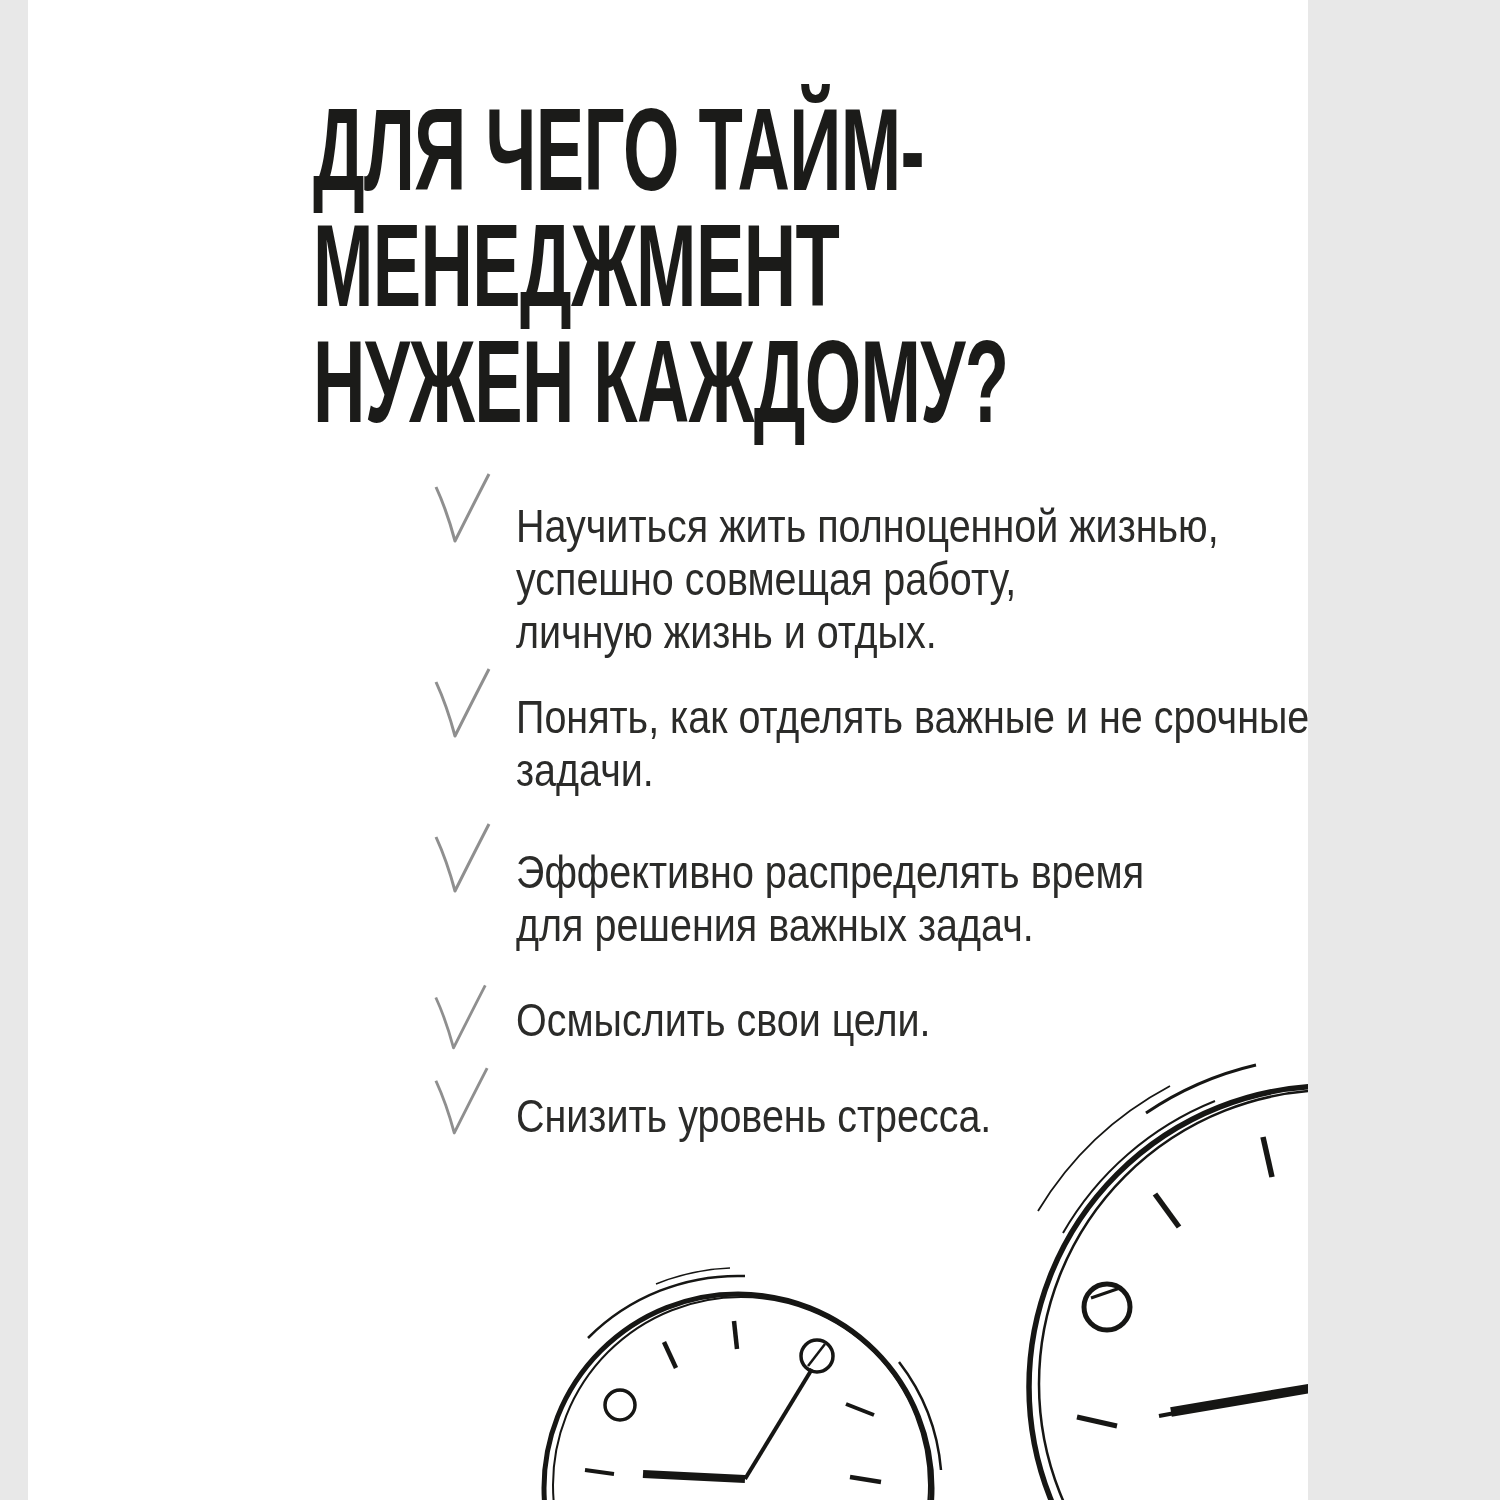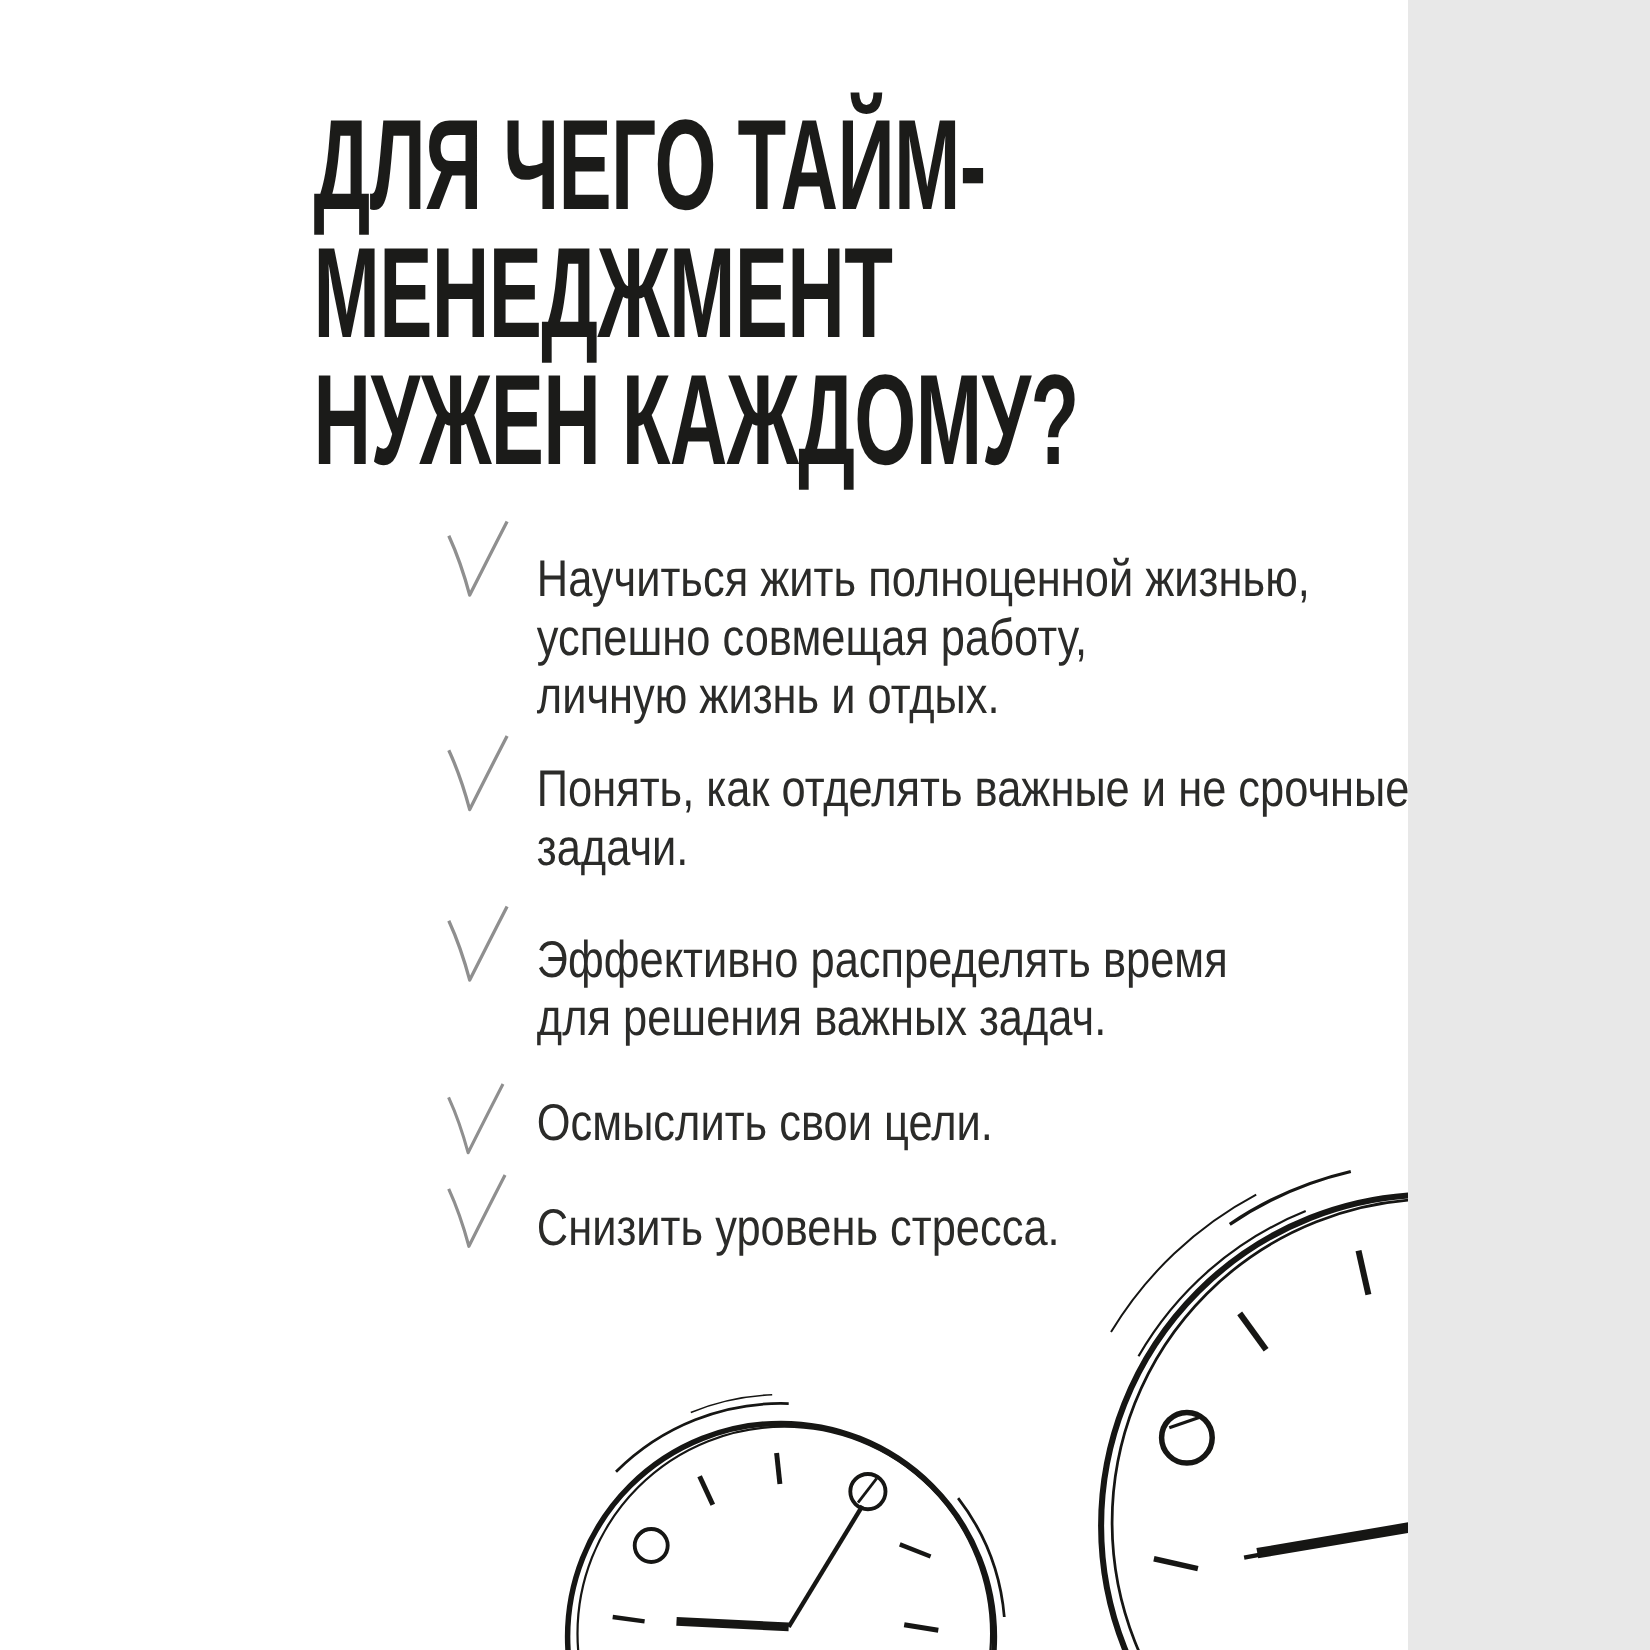--- a/index.html
+++ b/index.html
@@ -2,20 +2,21 @@
 <html><head>
 <meta charset="utf-8">
 <style>
   html,body{margin:0;padding:0;background:#e8e8e8;}
   #page{
     position:relative;
     width:1280px;height:1500px;
     background:var(--paper,#ffffff);
     overflow:hidden;
     font-family:"Liberation Sans","DejaVu Sans",sans-serif;
+    margin-left:28px;
   }
   
   .title{
     position:absolute;left:285px;top:92px;
     margin:0;
     font-size:117px;line-height:116px;font-weight:bold;
     color:var(--ink-title,#1b1b19);
     white-space:pre-line;
     letter-spacing:-1px;
     transform:scaleX(0.62);

